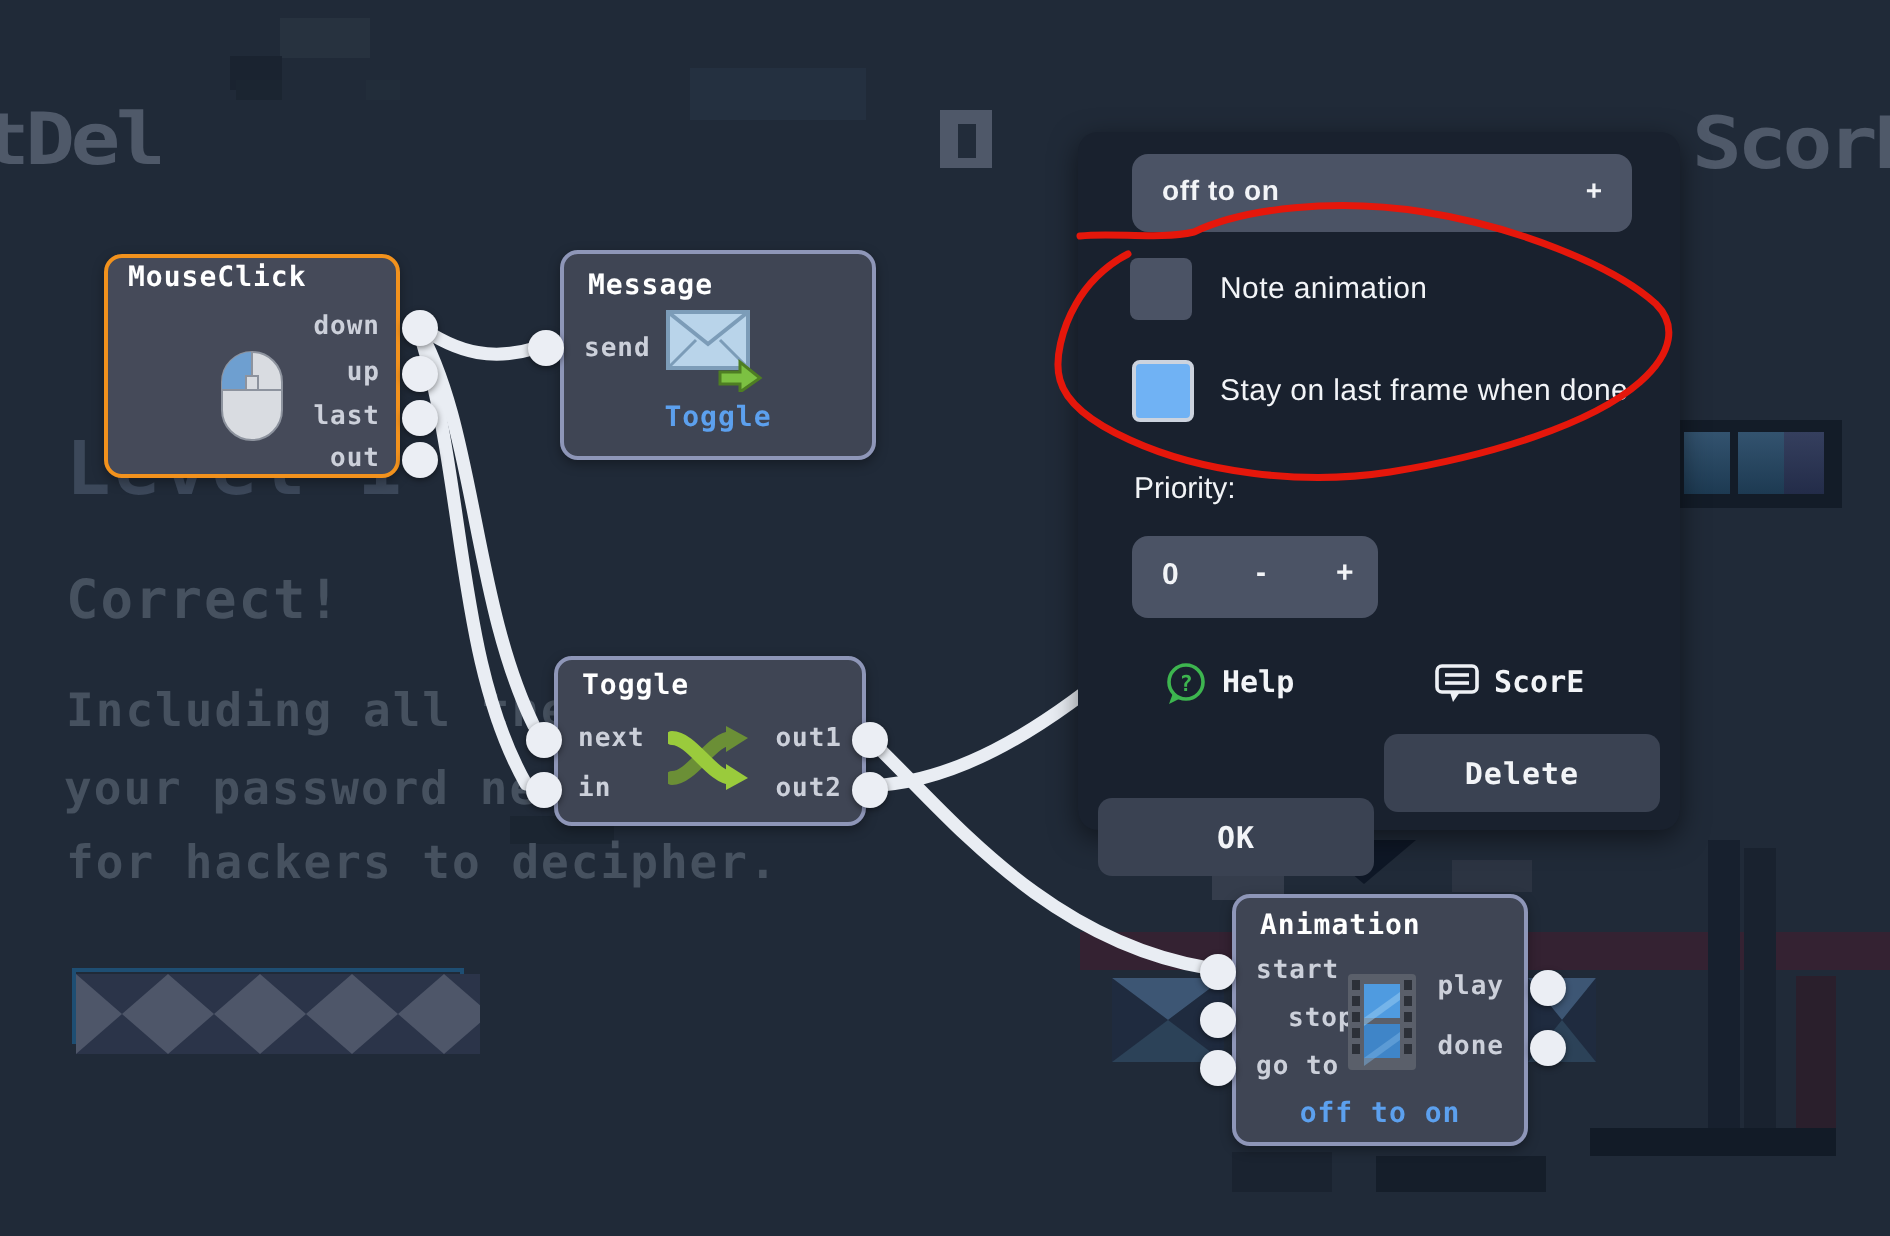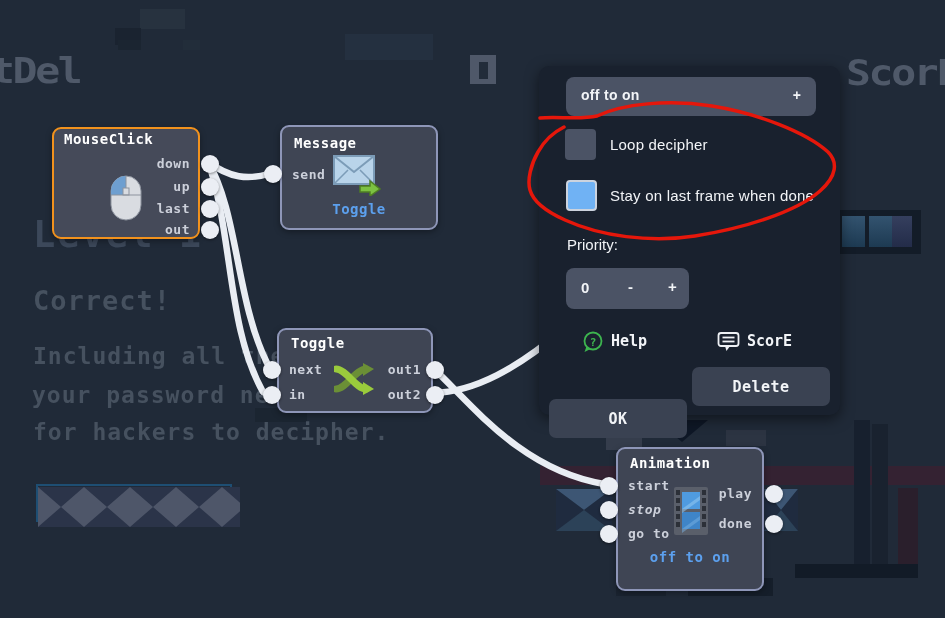--- a/index.html
+++ b/index.html
@@ -159,24 +159,24 @@
     <div class="port" style="left:147px;top:31px;"></div>
     <div class="port" style="left:147px;top:56px;"></div>
     <svg style="position:absolute;left:55px;top:33px;" width="40" height="32" viewBox="0 0 40 32">
       <path d="M2,26 C12,26 22,6 32,6" fill="none" stroke="#6b8f36" stroke-width="7" stroke-linecap="round"></path>
       <polygon points="29,0 40,6 29,13" fill="#6b8f36"></polygon>
       <path d="M2,6 C12,6 22,26 32,26" fill="none" stroke="#9acb3c" stroke-width="7" stroke-linecap="round"></path>
       <polygon points="29,19 40,26 29,32" fill="#9acb3c"></polygon>
     </svg>
   </div>
 
-  <div class="node" style="left:616px;top:447px;width:148px;height:144px;">
+  <div class="node" style="left:616px;top:447px;width:148px;height:126px;">
     <div class="node-title" style="left:12px;top:6px;">Animation</div>
     <div class="plabel" style="left:10px;top:29px;">start</div>
-    <div class="plabel" style="left:10px;top:53px;font-style:italic;">stop</div>
+    <div class="plabel" style="left:26px;top:53px;">stop</div>
     <div class="plabel" style="left:10px;top:77px;">go to</div>
     <div class="plabel r" style="right:10px;top:37px;">play</div>
     <div class="plabel r" style="right:10px;top:67px;">done</div>
     <div class="port" style="left:-18px;top:28px;"></div>
     <div class="port" style="left:-18px;top:52px;"></div>
     <div class="port" style="left:-18px;top:76px;"></div>
     <div class="port" style="left:147px;top:36px;"></div>
     <div class="port" style="left:147px;top:66px;"></div>
     <svg style="position:absolute;left:56px;top:38px;" width="34" height="48" viewBox="0 0 34 48">
       <rect x="0" y="0" width="34" height="48" rx="2" fill="#5a5f6a"></rect>
@@ -200,21 +200,21 @@
     <div class="nodelink" style="top:100px;">off to on</div>
   </div>
 
   <div id="panel">
     <div class="dropdown">
       <span class="val">off to on</span>
       <span class="plus">+</span>
     </div>
 
     <div class="cb" style="left:26px;top:63px;"></div>
-    <div class="cblabel" style="left:71px;top:70px;">Loop decipher</div>
+    <div class="cblabel" style="left:71px;top:70px;">Note animation</div>
 
     <div class="cb checked" style="left:27px;top:114px;"></div>
     <div class="cblabel" style="left:71px;top:121px;">Stay on last frame when done</div>
 
     <div class="ptext" style="left:28px;top:170px;">Priority:</div>
 
     <div class="stepper">
       <span style="left:15px;top:11px;">0</span>
       <span style="left:62px;top:10px;">-</span>
       <span style="left:102px;top:10px;">+</span>

